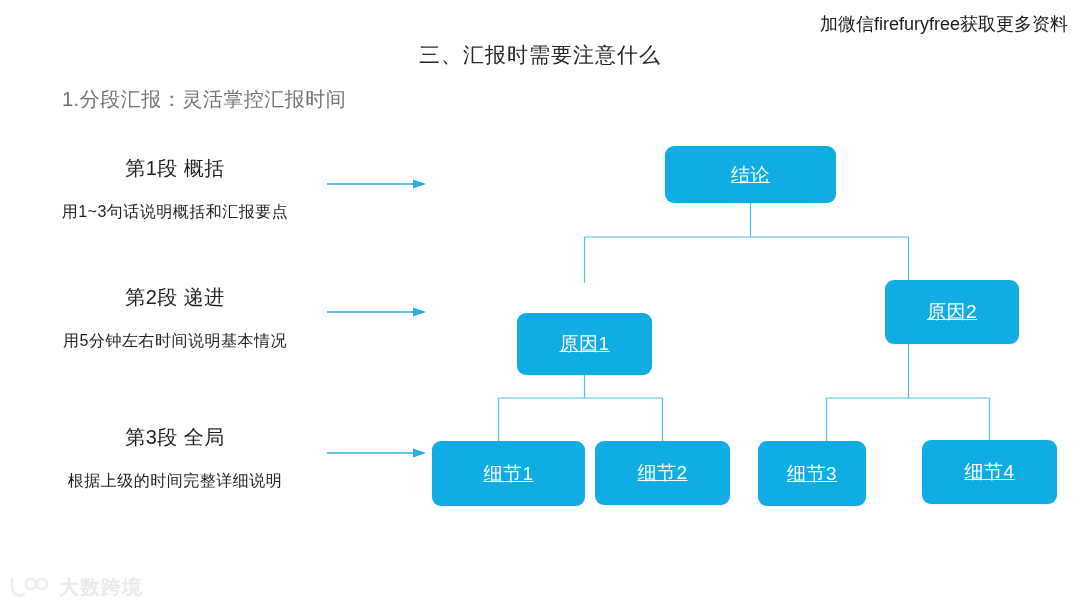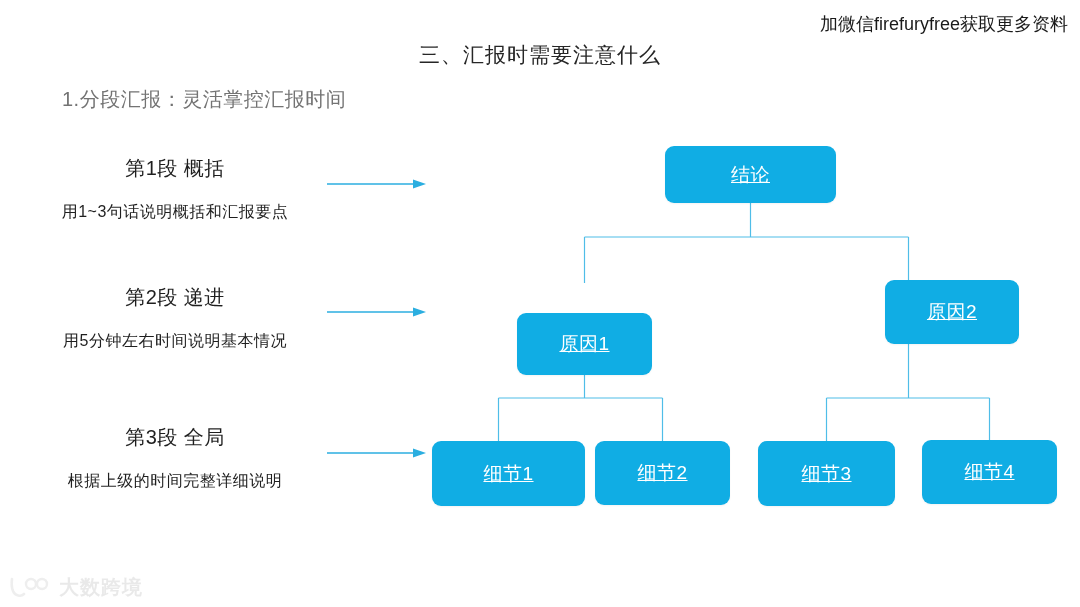--- a/index.html
+++ b/index.html
@@ -109,21 +109,21 @@
     font-size: 19px;
     letter-spacing: 0.5px;
     box-shadow: 0 1px 2px rgba(0,0,0,0.05);
     text-decoration: underline;
   }
   #node-conclusion { left: 665px; top: 146px; width: 171px; height: 57px; }
   #node-cause-1    { left: 517px; top: 277px; width: 135px; height: 62px; margin-top: 36px; }
   #node-cause-2    { left: 841px; top: 280px; width: 134px; height: 64px; margin-left: 44px; }
   #node-detail-1   { left: 432px; top: 441px; width: 153px; height: 65px; }
   #node-detail-2   { left: 595px; top: 441px; width: 135px; height: 64px; }
-  #node-detail-3   { left: 758px; top: 441px; width: 137px; height: 65px; }
+  #node-detail-3   { left: 758px; top: 441px; width: 108px; height: 65px; }
   #node-detail-4   { left: 922px; top: 440px; width: 135px; height: 64px; }
 
   
   .watermark {
     position: absolute;
     left: 8px;
     bottom: 6px;
     display: flex;
     align-items: center;
     gap: 7px;

